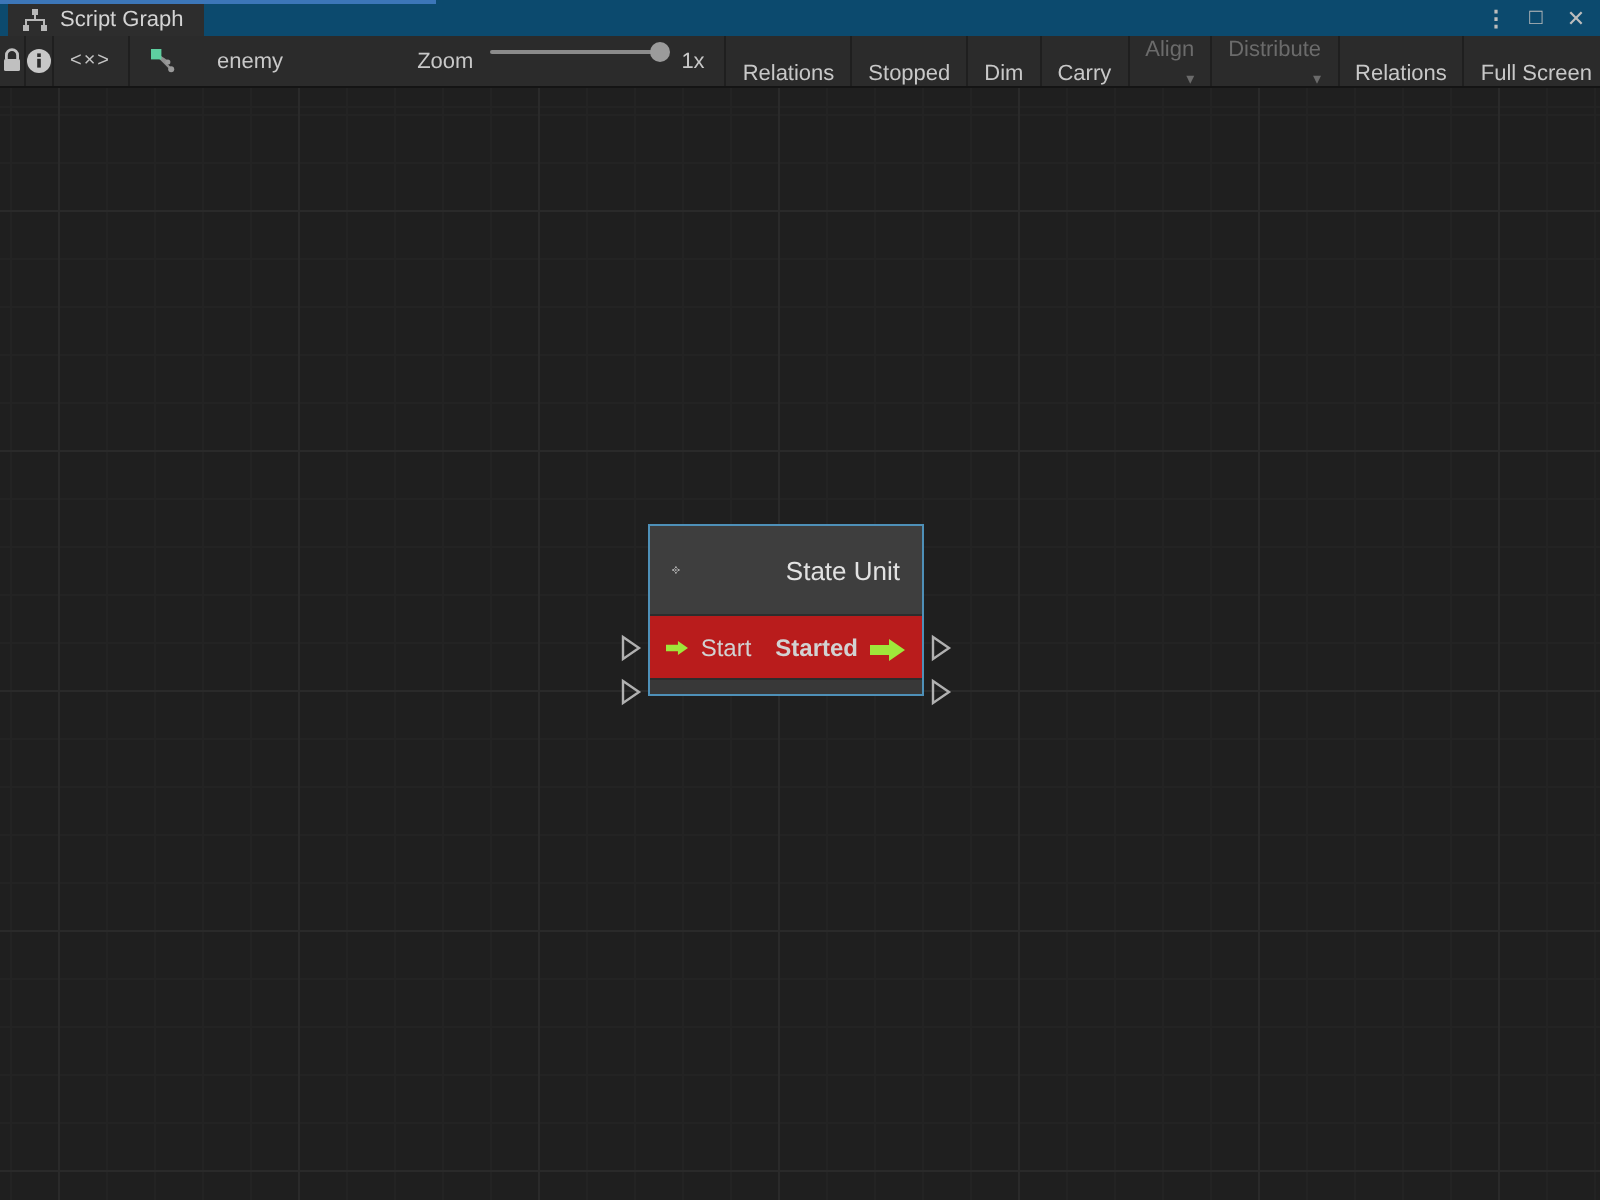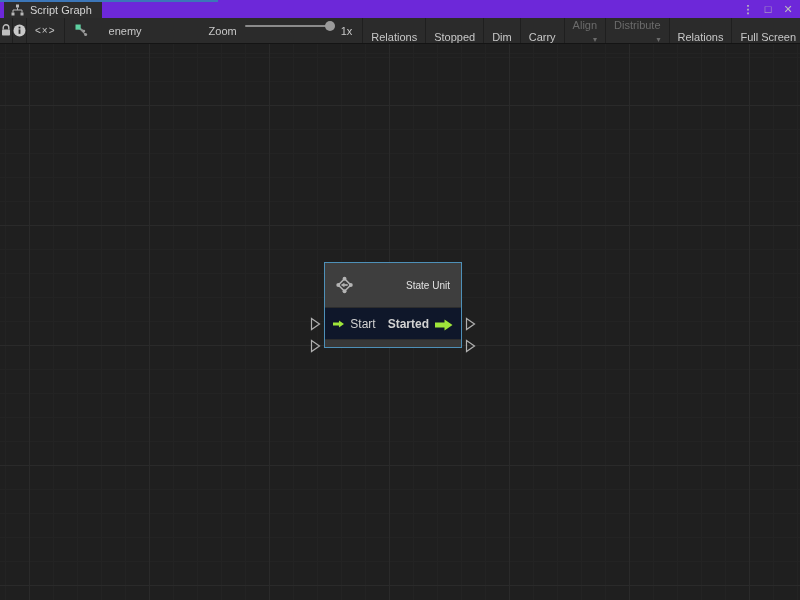--- a/index.html
+++ b/index.html
@@ -1,21 +1,21 @@
 <!DOCTYPE html>
 <html style="--accent-blue: #3c76b8; --node-border: #4e90b8; --port-green: #9fe63a; --graph-icon-teal: #5ecfa0;"><head>
 <meta charset="utf-8">
 <style>
   * { margin:0; padding:0; box-sizing:border-box; }
   html,body { width:800px; height:600px; overflow:hidden; background:#191919;
               font-family:"Liberation Sans", sans-serif; }
   .window { position:relative; width:800px; height:600px; background:#191919; }
 
   
-  .tabbar { position:absolute; top:0; left:0; right:0; height:18px; background:#6d28d9; }
+  .tabbar { position:absolute; top:0; left:0; right:0; height:18px; background:#0c4a6e; }
   .accent-line { position:absolute; top:0; left:0; width:218px; height:2px;
                  background:var(--accent-blue,#3c76b8); }
   .tab { position:absolute; left:4px; top:2px; height:16px; background:#2d2d2d;
          display:flex; align-items:center; gap:6px; padding:0 10px 0 7px;
          color:#d4d4d4; font-size:11px; white-space:nowrap; }
   .win-controls { position:absolute; right:4px; top:0; height:18px;
                   display:flex; align-items:center; gap:4px; color:#bdbdbd; }
   .win-btn { width:16px; height:16px; display:flex; align-items:center;
              justify-content:center; font-size:11px; cursor:default; }
   .win-btn.menu { font-weight:bold; letter-spacing:0; }
@@ -48,22 +48,22 @@
               repeating-linear-gradient(to bottom, #2a2a2a 0 1px, transparent 1px 120px),
               repeating-linear-gradient(to right, #232323 0 1px, transparent 1px 24px),
               repeating-linear-gradient(to bottom, #232323 0 1px, transparent 1px 24px);
             background-position: 29px 0, 0 61px, 5px 0, 0 13px; }
 
   
   .node { position:absolute; left:324px; top:218px; width:138px;
           background:#383838; border:1px solid var(--node-border,#4e90b8); }
   .node-header { height:45px; display:flex; align-items:center; gap:9px;
                  padding:0 11px; background:#3e3e3e; border-bottom:1px solid #2d2d2d; }
-  .node-title { color:#e2e2e2; font-size:10px; white-space:nowrap;margin-left:44px; }
-  .node-rows { padding:5px 0 4px; background:#0f172a; }
+  .node-title { color:#e2e2e2; font-size:13px; white-space:nowrap;margin-left:44px; }
+  .node-rows { padding:5px 0 4px; background:#b91c1c; }
   .port-row { display:flex; align-items:center; height:22px; padding:0 8px; }
   .port-label { color:#d2d2d2; font-size:12px; margin:0 6px; white-space:nowrap; }
   .out-group { margin-left:auto; display:flex; align-items:flex-end;font-weight:bold; }
   .node-footer { height:8px; background:#383838; border-top:1px solid #2d2d2d; }
   svg.port-arrow { color:var(--port-green,#9fe63a); display:block; }
   .ext-port { position:absolute; width:11px; height:14px; }
 </style>
 </head>
 <body>
 

